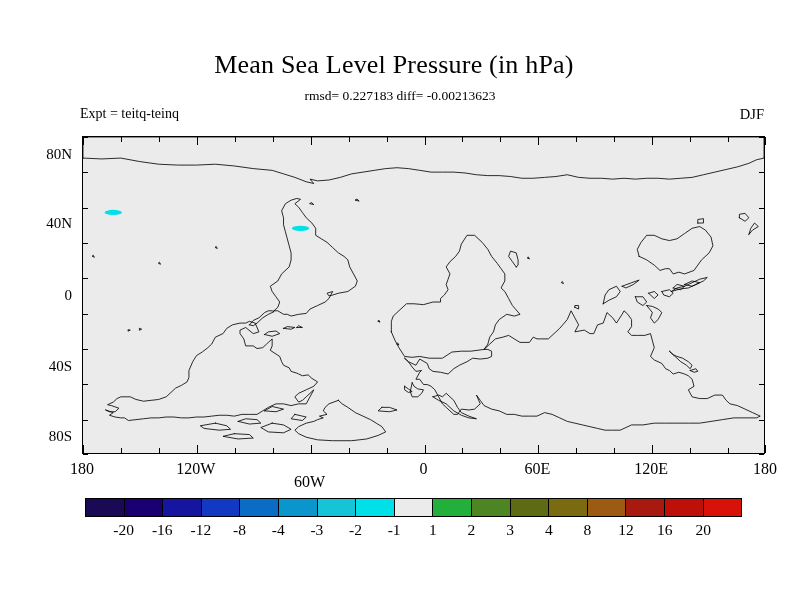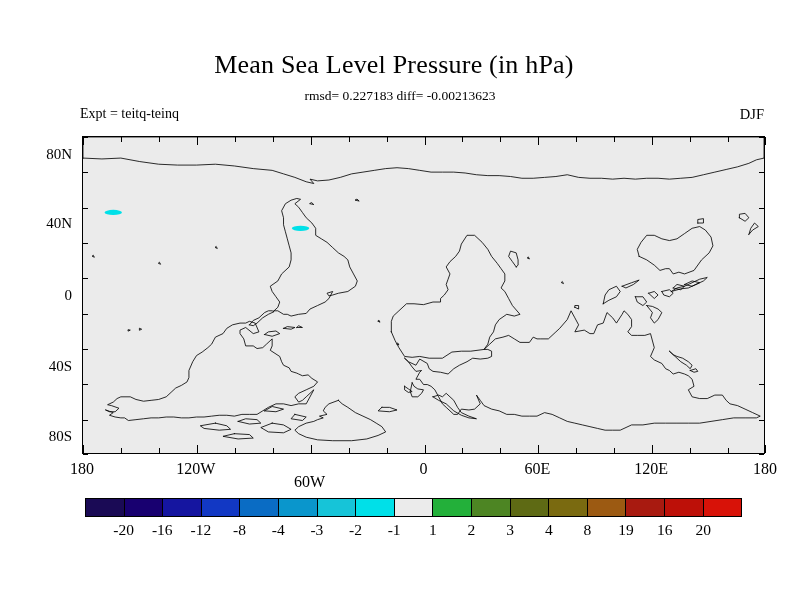--- a/index.html
+++ b/index.html
@@ -240,18 +240,18 @@
       <div class="cblab" style="left: 239.588px;">-8</div>
       <div class="cblab" style="left: 278.235px;">-4</div>
       <div class="cblab" style="left: 316.882px;">-3</div>
       <div class="cblab" style="left: 355.529px;">-2</div>
       <div class="cblab" style="left: 394.176px;">-1</div>
       <div class="cblab" style="left: 432.824px;">1</div>
       <div class="cblab" style="left: 471.471px;">2</div>
       <div class="cblab" style="left: 510.118px;">3</div>
       <div class="cblab" style="left: 548.765px;">4</div>
       <div class="cblab" style="left: 587.412px;">8</div>
-      <div class="cblab" style="left: 626.059px;">19</div>
+      <div class="cblab" style="left: 626.059px;">12</div>
       <div class="cblab" style="left: 664.706px;">16</div>
       <div class="cblab" style="left: 703.353px;">20</div>
     </div>
 
 </div>
 
 </body></html>

